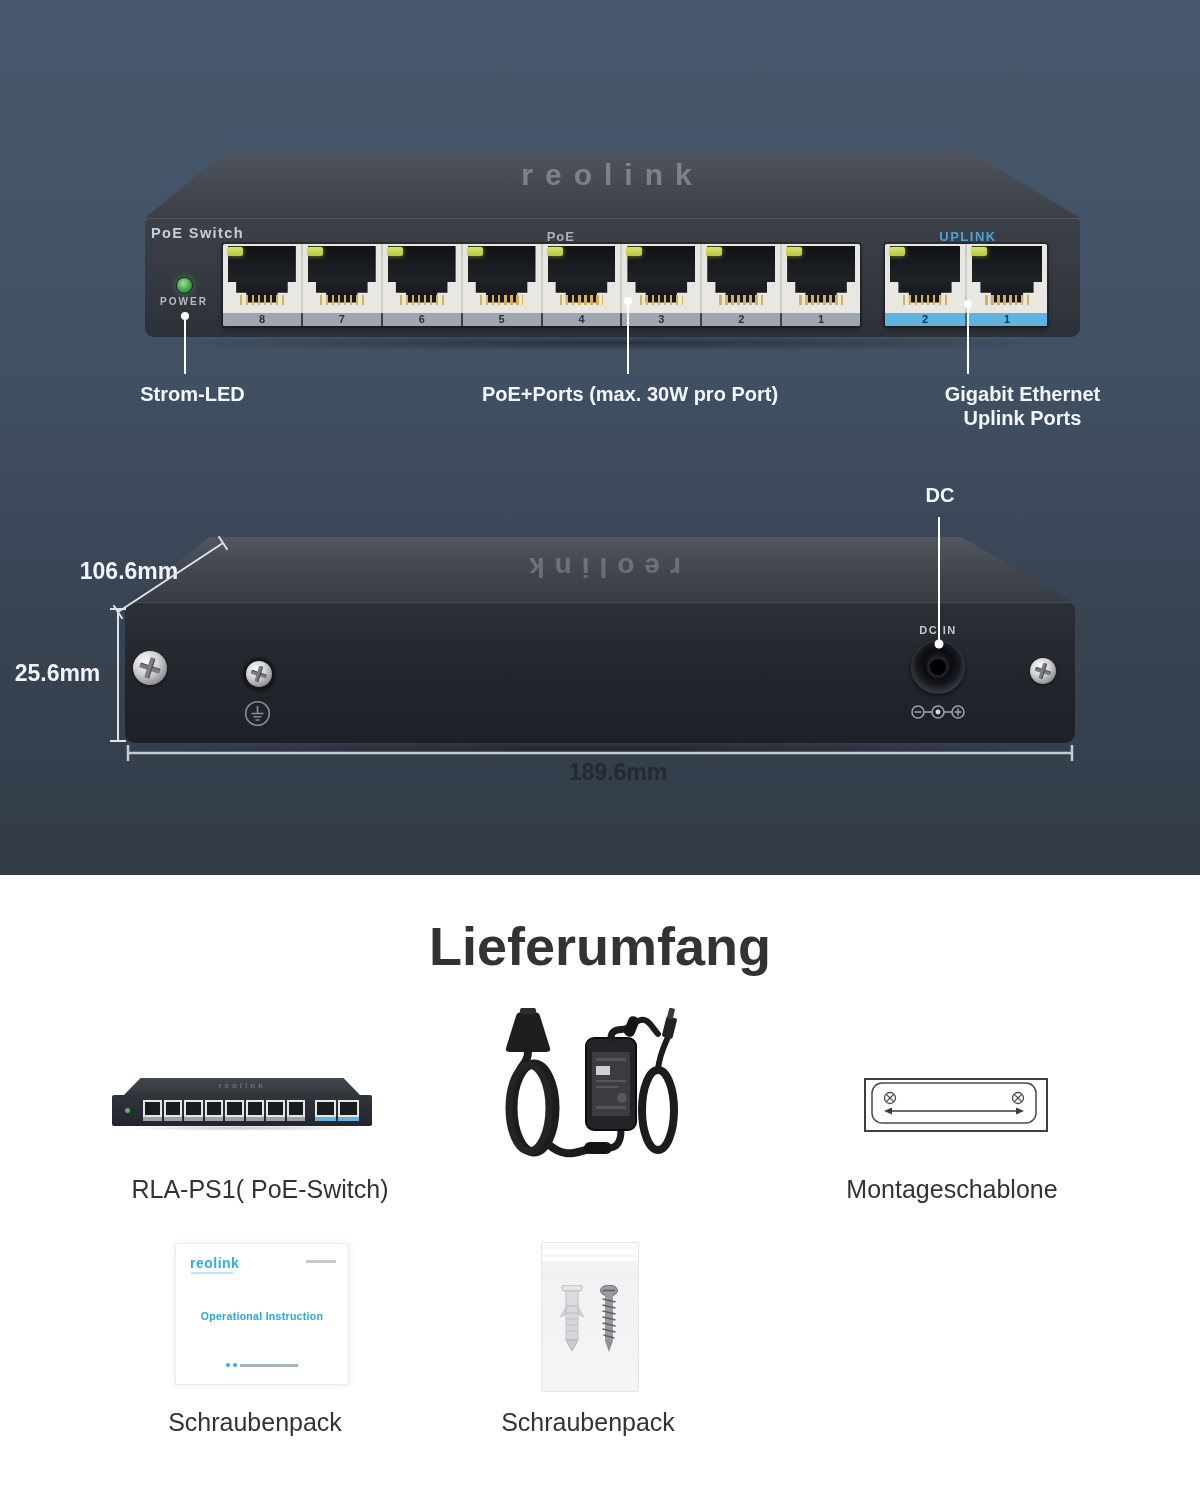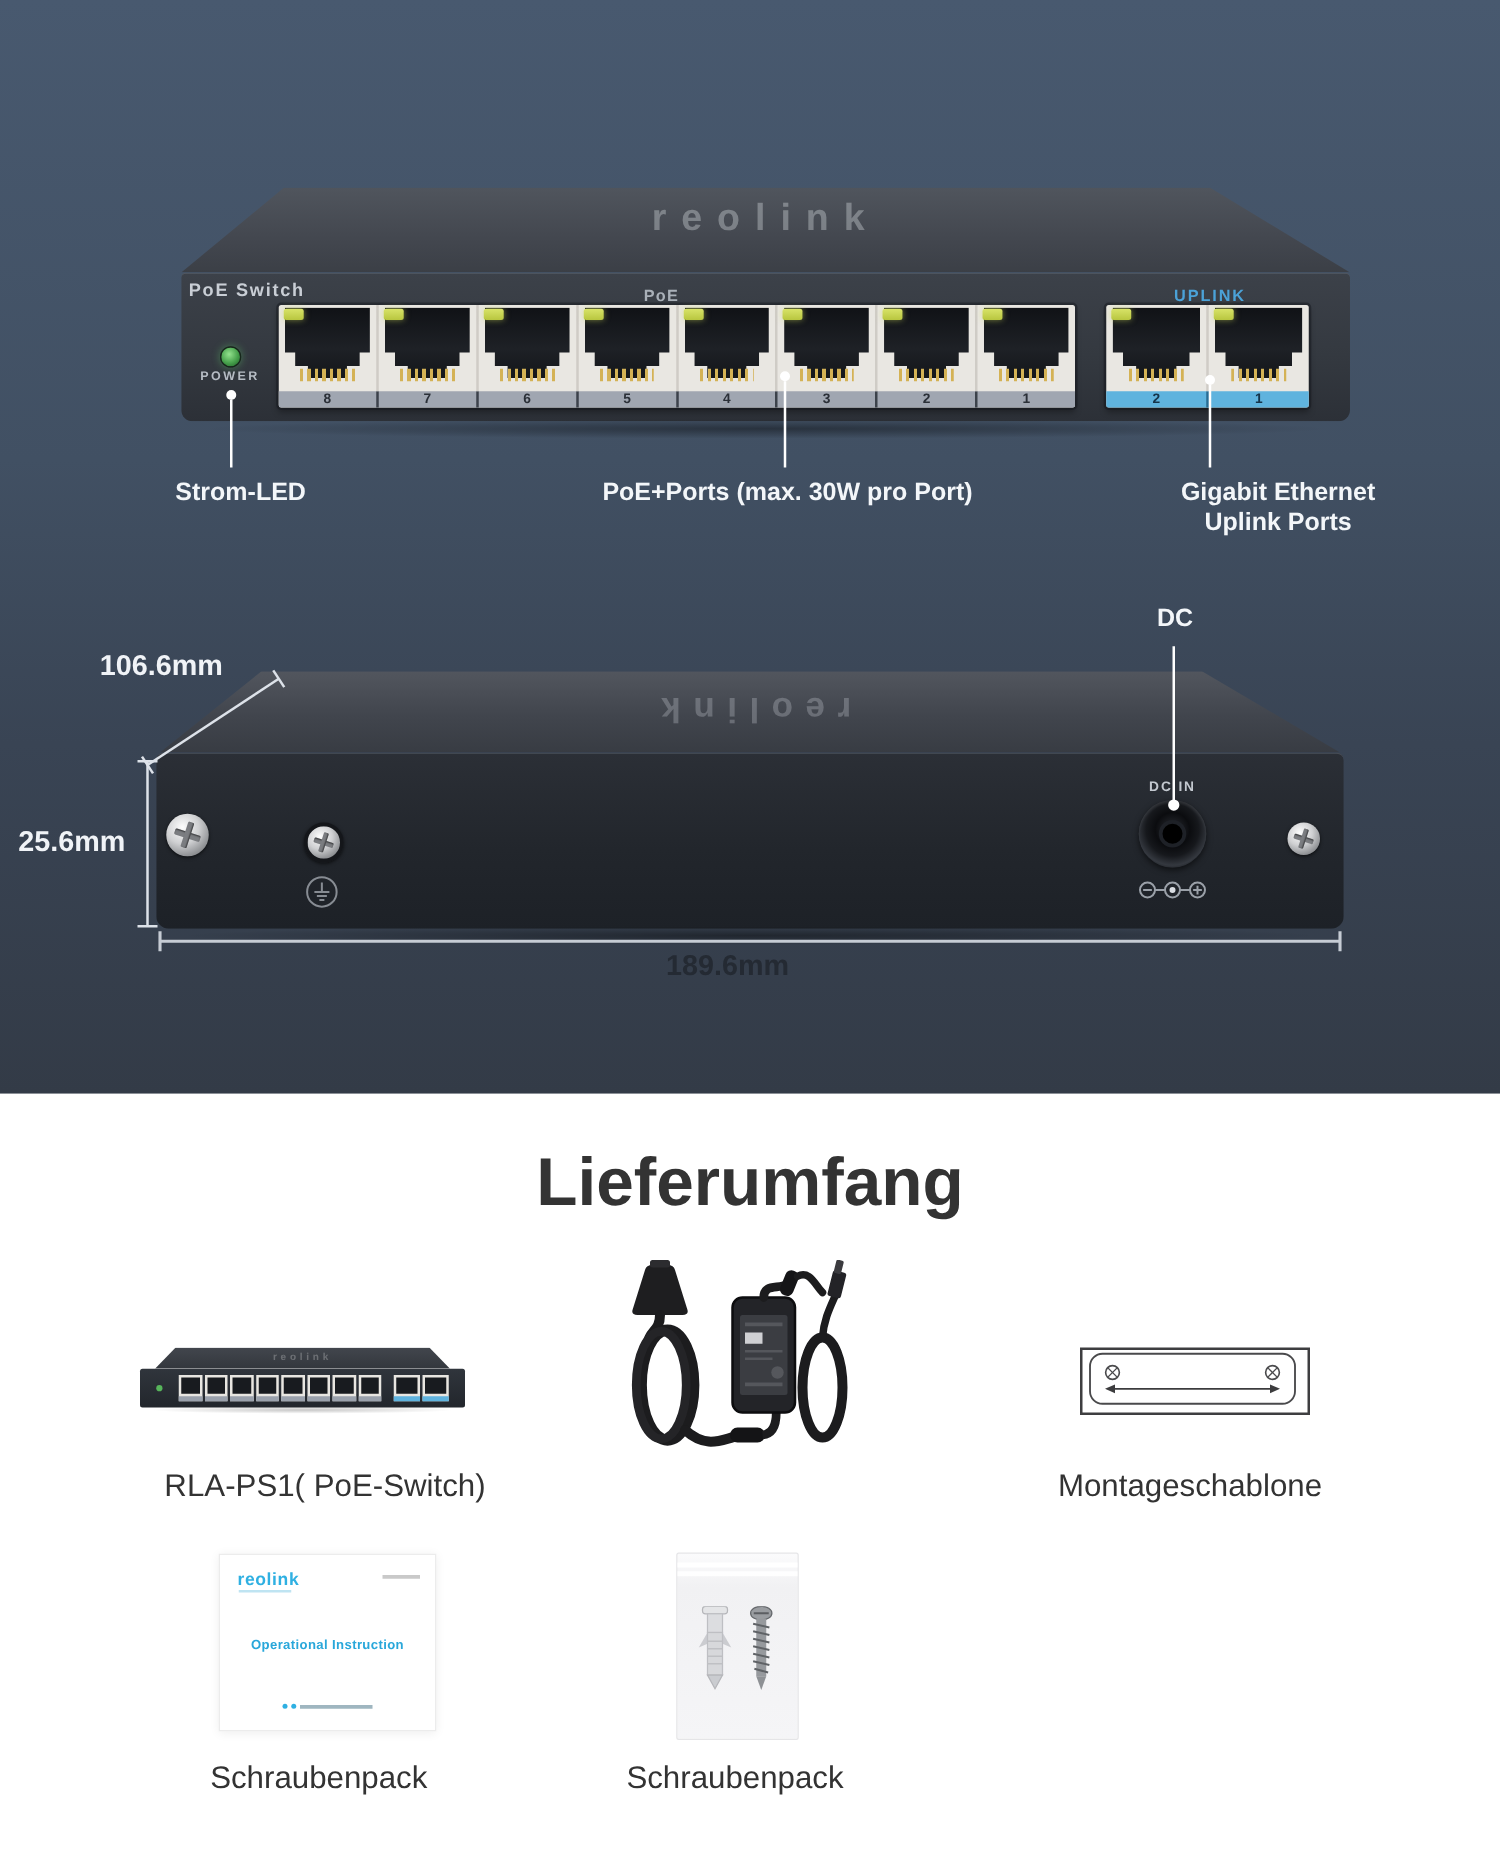--- a/index.html
+++ b/index.html
@@ -31,21 +31,21 @@
     content:""; position:absolute; left:12px; right:12px; bottom:-14px; height:16px;
     background:radial-gradient(ellipse at center, rgba(0,0,0,.38), rgba(0,0,0,0) 70%);
   }
   .lbl-model { position:absolute; left:6px; top:6px; font-size:14.5px; font-weight:700; letter-spacing:1.4px; color:#c9ced5; }
   .power-led {
     position:absolute; left:31px; top:58px; width:15px; height:15px; border-radius:50%;
     background:radial-gradient(circle at 42% 36%, #93e28e 0%, #46a04b 55%, #1d5c26 100%);
     border:1px solid #16281a; box-shadow:0 0 7px rgba(100,210,110,.45);
   }
   .lbl-power { position:absolute; left:2px; top:77px; width:74px; text-align:center; font-size:10px; font-weight:700; letter-spacing:2px; color:#b6bcc4; }
-  .lbl-poe { position:absolute; left:370px; top:10px; width:60px; text-align:left; font-size:13px; font-weight:700; letter-spacing:1px; color:#a9b0b8; }
+  .lbl-poe { position:absolute; left:370px; top:10px; width:60px; text-align:right; font-size:13px; font-weight:700; letter-spacing:1px; color:#a9b0b8; }
   .lbl-uplink { position:absolute; left:778px; top:10px; width:90px; text-align:center; font-size:13px; font-weight:700; letter-spacing:1.5px; color:#4ba2d8; }
   .panel {
     position:absolute; top:25px; height:82px; display:flex; flex-direction:column;
     background:#e9e7e2; border-radius:2px;
     box-shadow:0 0 0 2px rgba(20,23,28,.45), 0 3px 5px rgba(0,0,0,.35);
   }
   .panel.poe { left:78px; width:637px; }
   .panel.uplk { left:740px; width:162px; }
   .jacks { display:flex; flex:1; }
   .jack { flex:1; position:relative; border-left:2px solid #cfccc6; }
@@ -289,23 +289,23 @@
           <circle cx="28" cy="9" r="2.4" fill="#d9dde2"></circle>
           <line x1="34" y1="9" x2="42" y2="9" stroke="#9aa0a8" stroke-width="1.6"></line>
           <circle cx="48" cy="9" r="6" fill="none" stroke="#9aa0a8" stroke-width="1.6"></circle>
           <line x1="44.5" y1="9" x2="51.5" y2="9" stroke="#9aa0a8" stroke-width="1.6"></line>
           <line x1="48" y1="5.5" x2="48" y2="12.5" stroke="#9aa0a8" stroke-width="1.6"></line>
         </svg>
       </span>
       <span class="screw sm2"></span>
     </div>
 
-    <div class="dim" style="left:50px; top:519px; width:158px;">106.6mm</div>
+    <div class="dim" style="left:50px; top:558px; width:158px;">106.6mm</div>
     <div class="dim" style="left:5px; top:660px; width:105px;">25.6mm</div>
-    <div class="dim dark" style="left:432px; top:759px; width:300px;">189.6mm</div>
+    <div class="dim dark" style="left:468px; top:759px; width:300px;">189.6mm</div>
 
     <svg class="overlay" width="1200" height="875" viewBox="0 0 1200 875">
 
       <circle cx="185" cy="316" r="4" fill="#ffffff"></circle>
       <line x1="185" y1="320" x2="185" y2="374" stroke="#ffffff" stroke-width="2"></line>
 
       <circle cx="628" cy="301" r="4" fill="#ffffff"></circle>
       <line x1="628" y1="305" x2="628" y2="374" stroke="#ffffff" stroke-width="2"></line>
 
       <circle cx="968" cy="304" r="4" fill="#ffffff"></circle>

